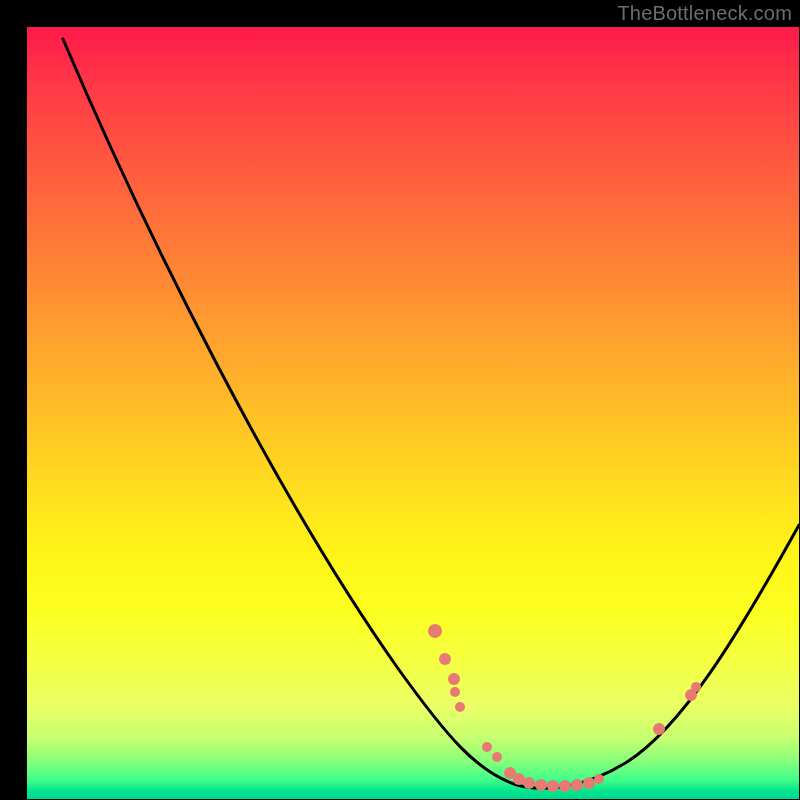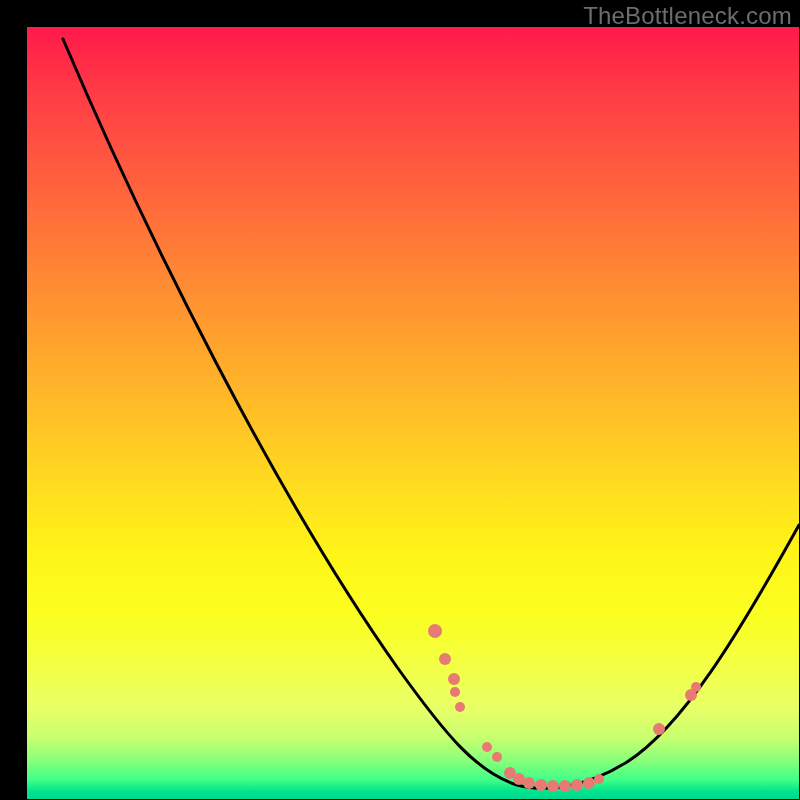--- a/index.html
+++ b/index.html
@@ -44,21 +44,21 @@
       #40ff88 97.5%,
       #00e58e 99%,
       #00d890 100%
     );
   }
   .watermark {
     position: absolute;
     right: 8px;
     top: 2px;
     color: #6d6d6d;
-    font-size: 24px;
+    font-size: 20px;
     font-weight: 500;
     letter-spacing: 0.2px;
     user-select: none;
   }
   svg.curve {
     position: absolute;
     left: 0;
     top: 0;
     width: 772px;
     height: 772px;

